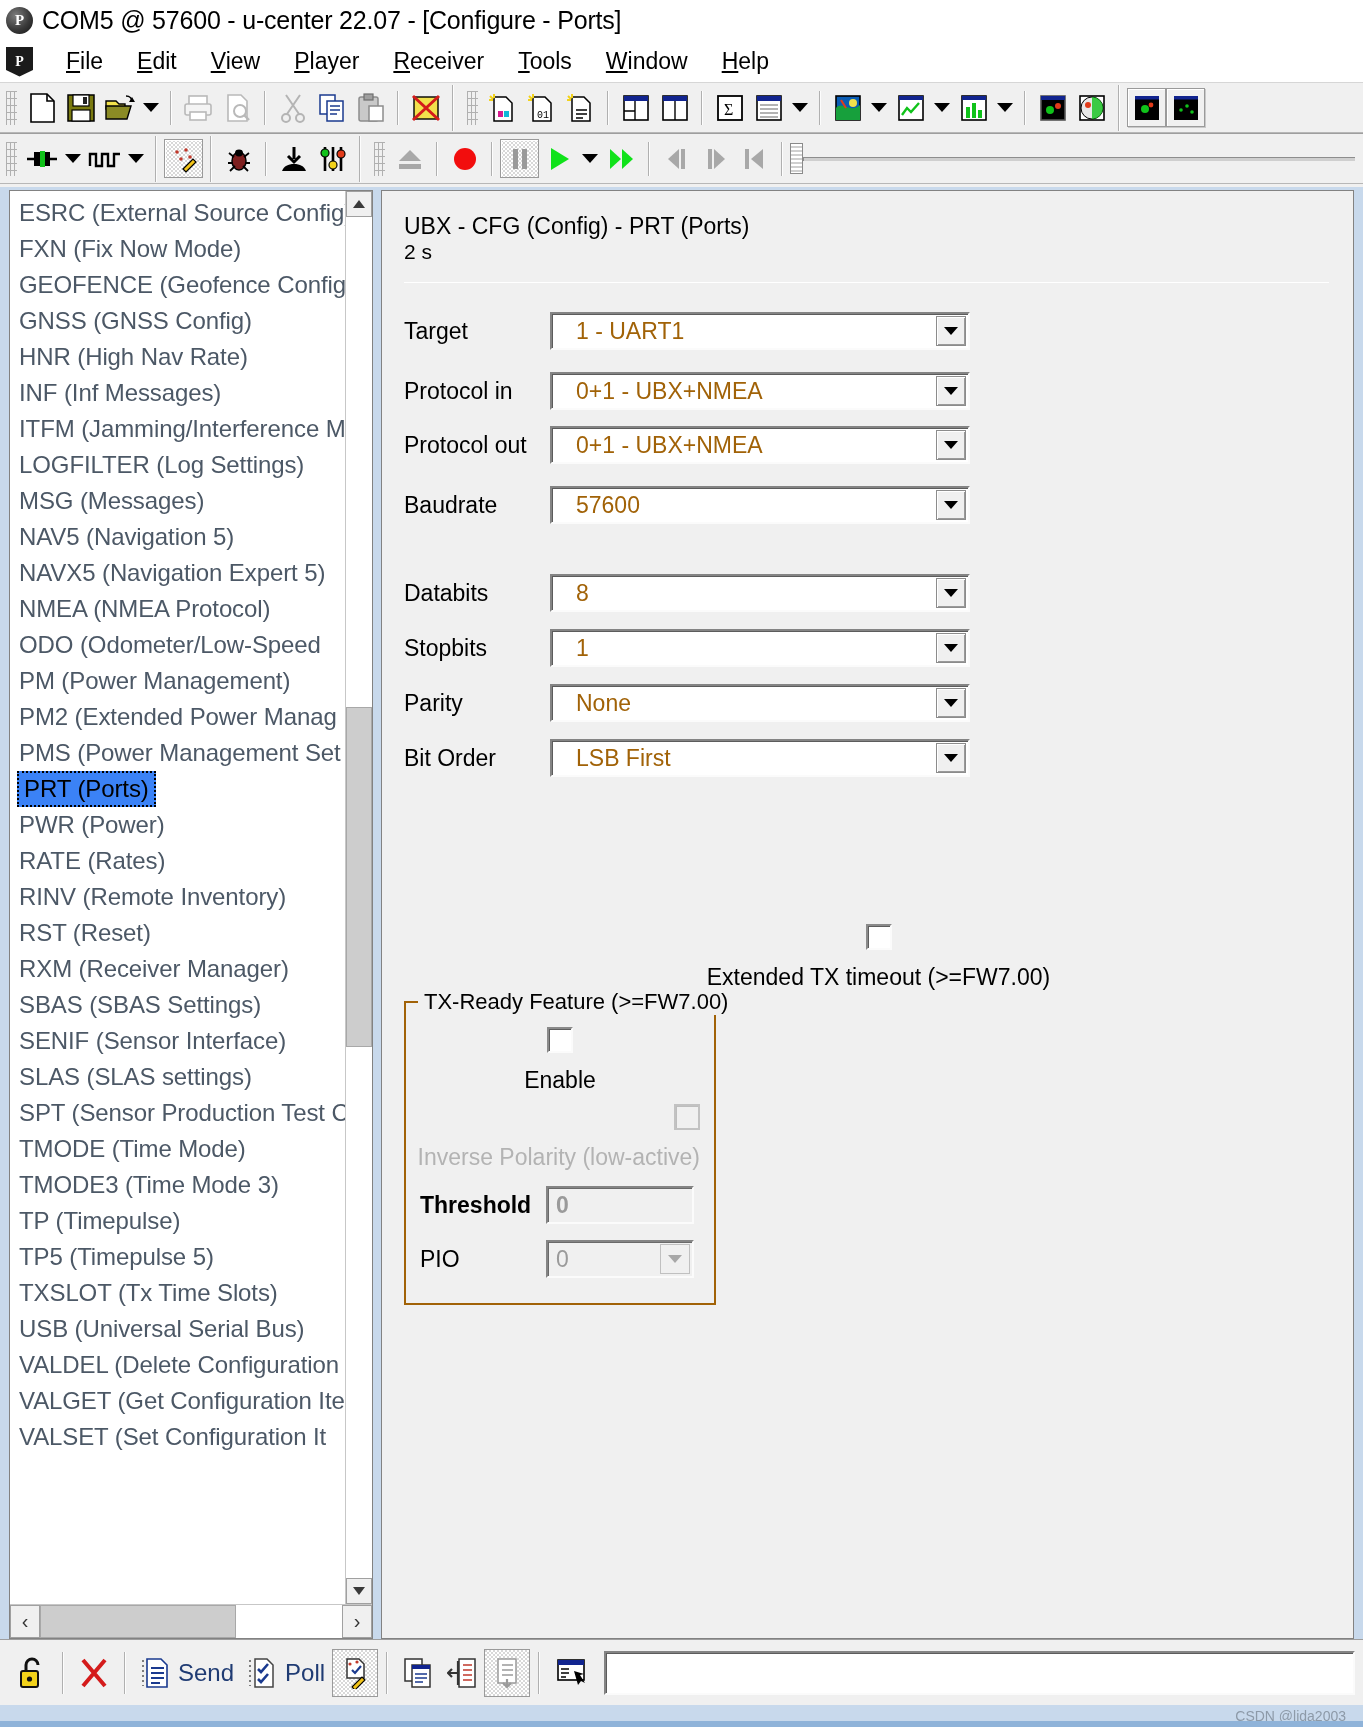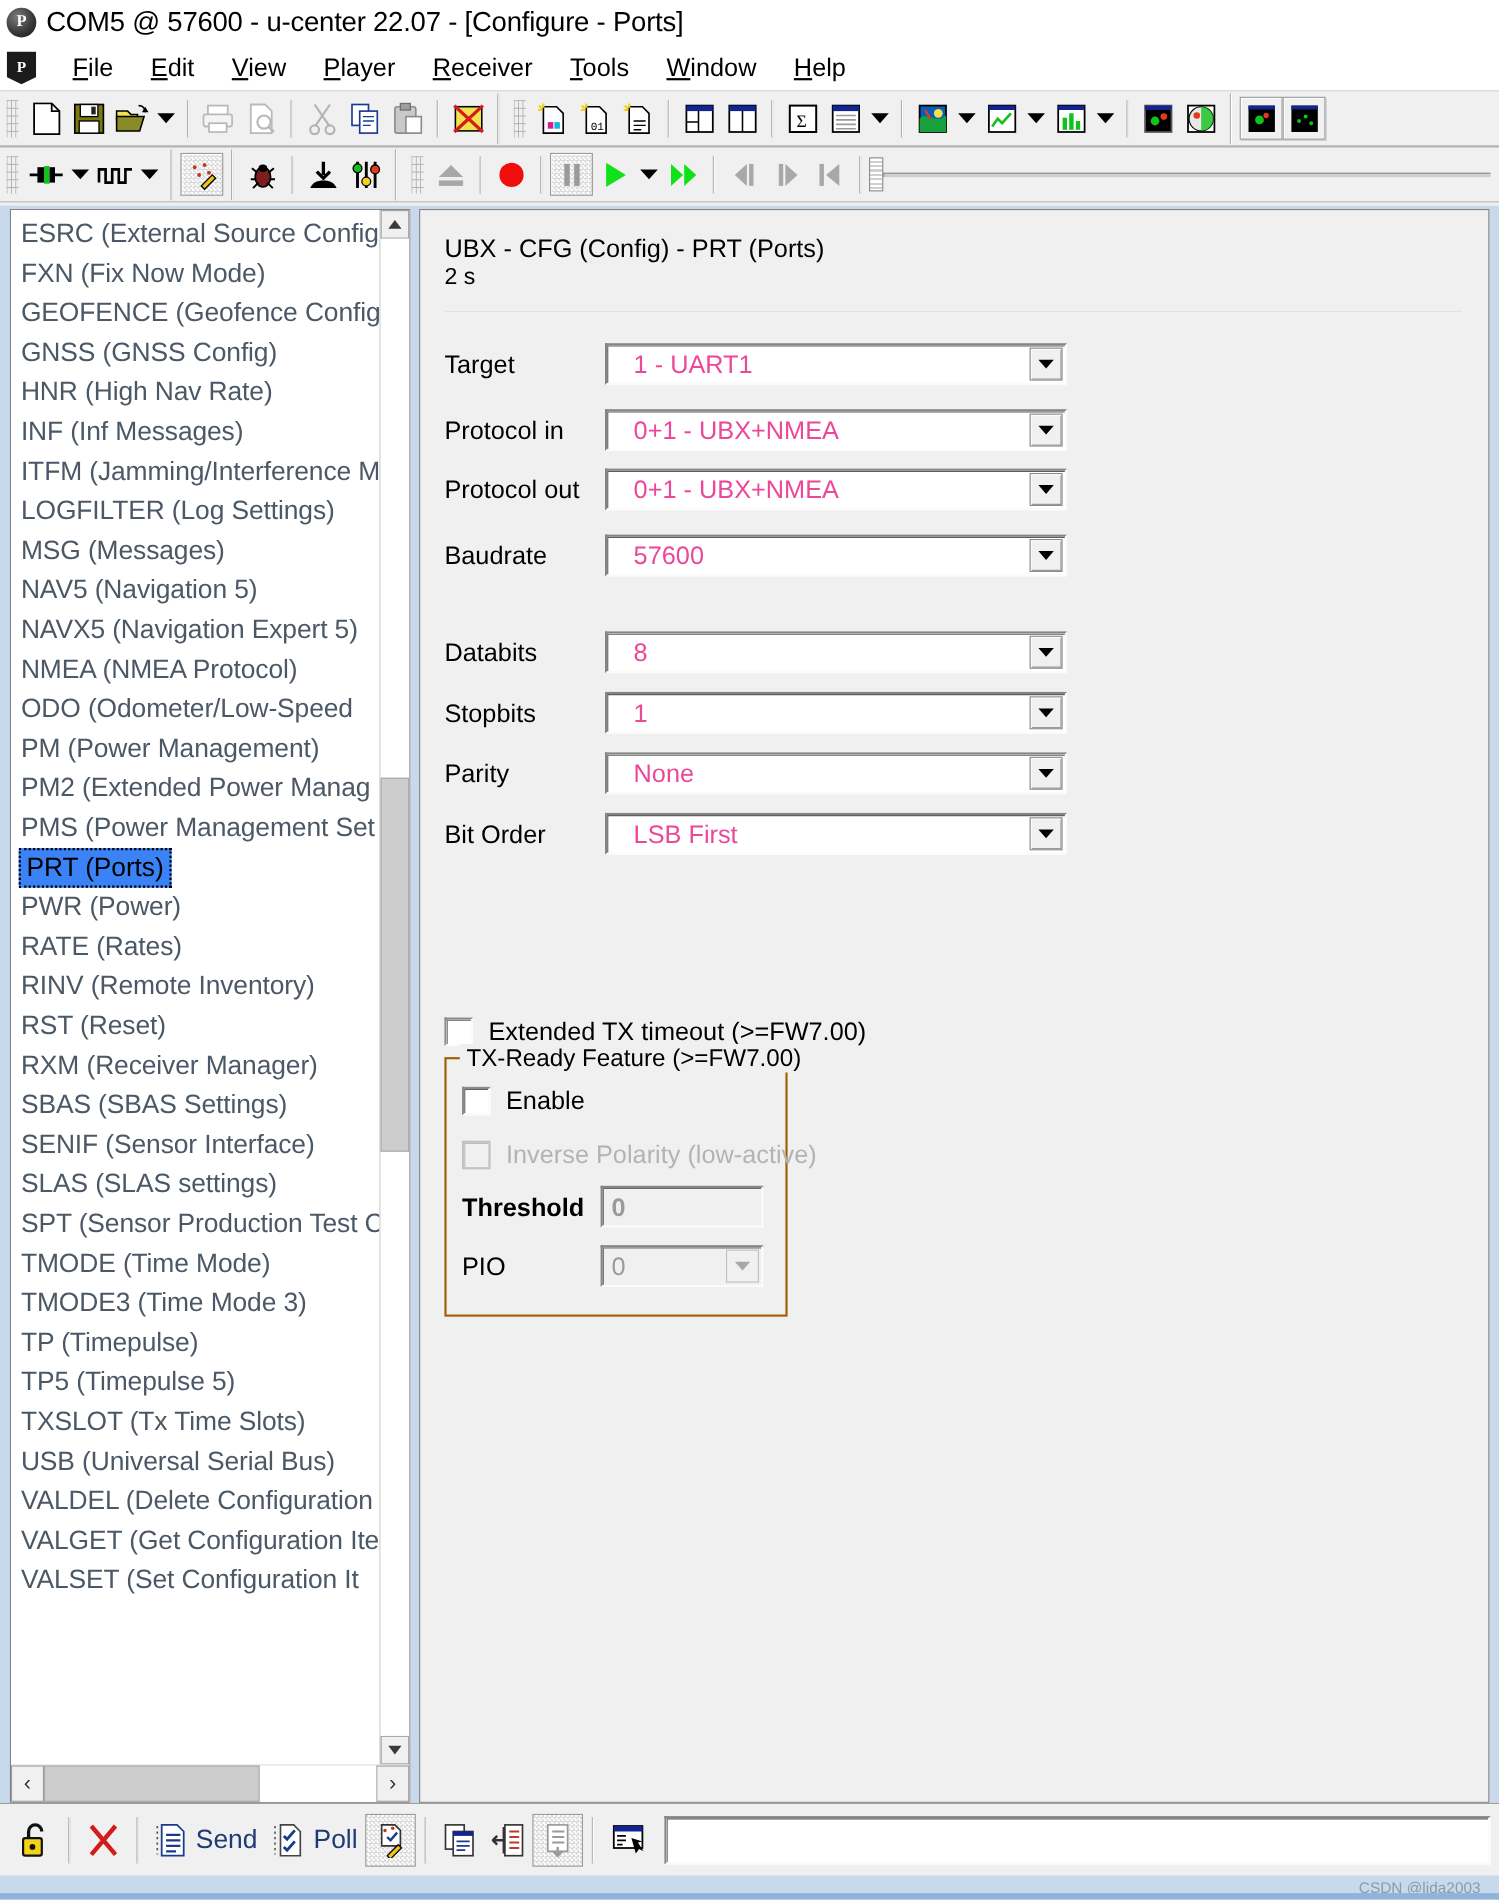--- a/index.html
+++ b/index.html
@@ -138,31 +138,31 @@
   .form { padding:24px 0 0 22px; }
   .frow { display:flex; align-items:center; height:48px; }
   .frow.gap-top { margin-top:40px; }
   .flabel { width:146px; flex:none; font-size:23px; color:#000; }
   .combo {
     width:420px; height:38px; background:#ffffff;
     border:2px solid #848484; border-right-color:#fbfbfb; border-bottom-color:#fbfbfb;
     box-shadow: inset 1px 1px 0 #5c5c5c;
     display:flex; align-items:center; position:relative;
   }
-  .combo .val { font-size:23px; color:#ec4899; padding-left:24px; white-space:nowrap; }
+  .combo .val { font-size:23px; color:#a16207; padding-left:24px; white-space:nowrap; }
   .combo .cbtn {
     position:absolute; right:2px; top:2px; width:30px; height:30px;
     background:#f0f0f0; border:1px solid #8c8c8c;
     box-shadow: inset 1px 1px 0 #ffffff, inset -1px -1px 0 #9a9a9a;
     display:flex; align-items:center; justify-content:center;
   }
   .cbtn .dn { width:0;height:0;border-left:7px solid transparent;border-right:7px solid transparent;border-top:8px solid #000; }
 
   
-  .chkrow { display:flex; align-items:center; gap:14px; margin-top:8px; }
+  .chkrow { display:flex; align-items:center; gap:14px; margin-top:8px;flex-direction:column; }
   .chk {
     width:26px; height:26px; flex:none; background:#ffffff;
     border:2px solid #8a8a8a; border-right-color:#fbfbfb; border-bottom-color:#fbfbfb;
     box-shadow: inset 1px 1px 0 #5e5e5e;
   }
   .chk.disabled { background:#f0f0f0; border-color:#c2c2c2; box-shadow: inset 1px 1px 0 #bdbdbd; }
   .chklabel { font-size:23px; color:#000; white-space:nowrap; }
   .chklabel.disabled { color:#b3b3b3; }
 
   .groupbox {
@@ -747,21 +747,21 @@
         </div>
 
         <div class="groupbox">
           <div class="gb-legend">TX-Ready Feature (&gt;=FW7.00)</div>
 
           <div class="chkrow" style="margin-top:0;">
             <span class="chk"></span>
             <span class="chklabel">Enable</span>
           </div>
 
-          <div class="chkrow" style="margin-top:22px;">
+          <div class="chkrow" style="margin-top:10px;align-items:flex-end;">
             <span class="chk disabled"></span>
             <span class="chklabel disabled">Inverse Polarity (low-active)</span>
           </div>
 
           <div class="gb-row" style="margin-top:10px;font-weight:bold;">
             <div class="gb-label">Threshold</div>
             <div class="field-dis">
               <span class="val">0</span>
             </div>
           </div>

